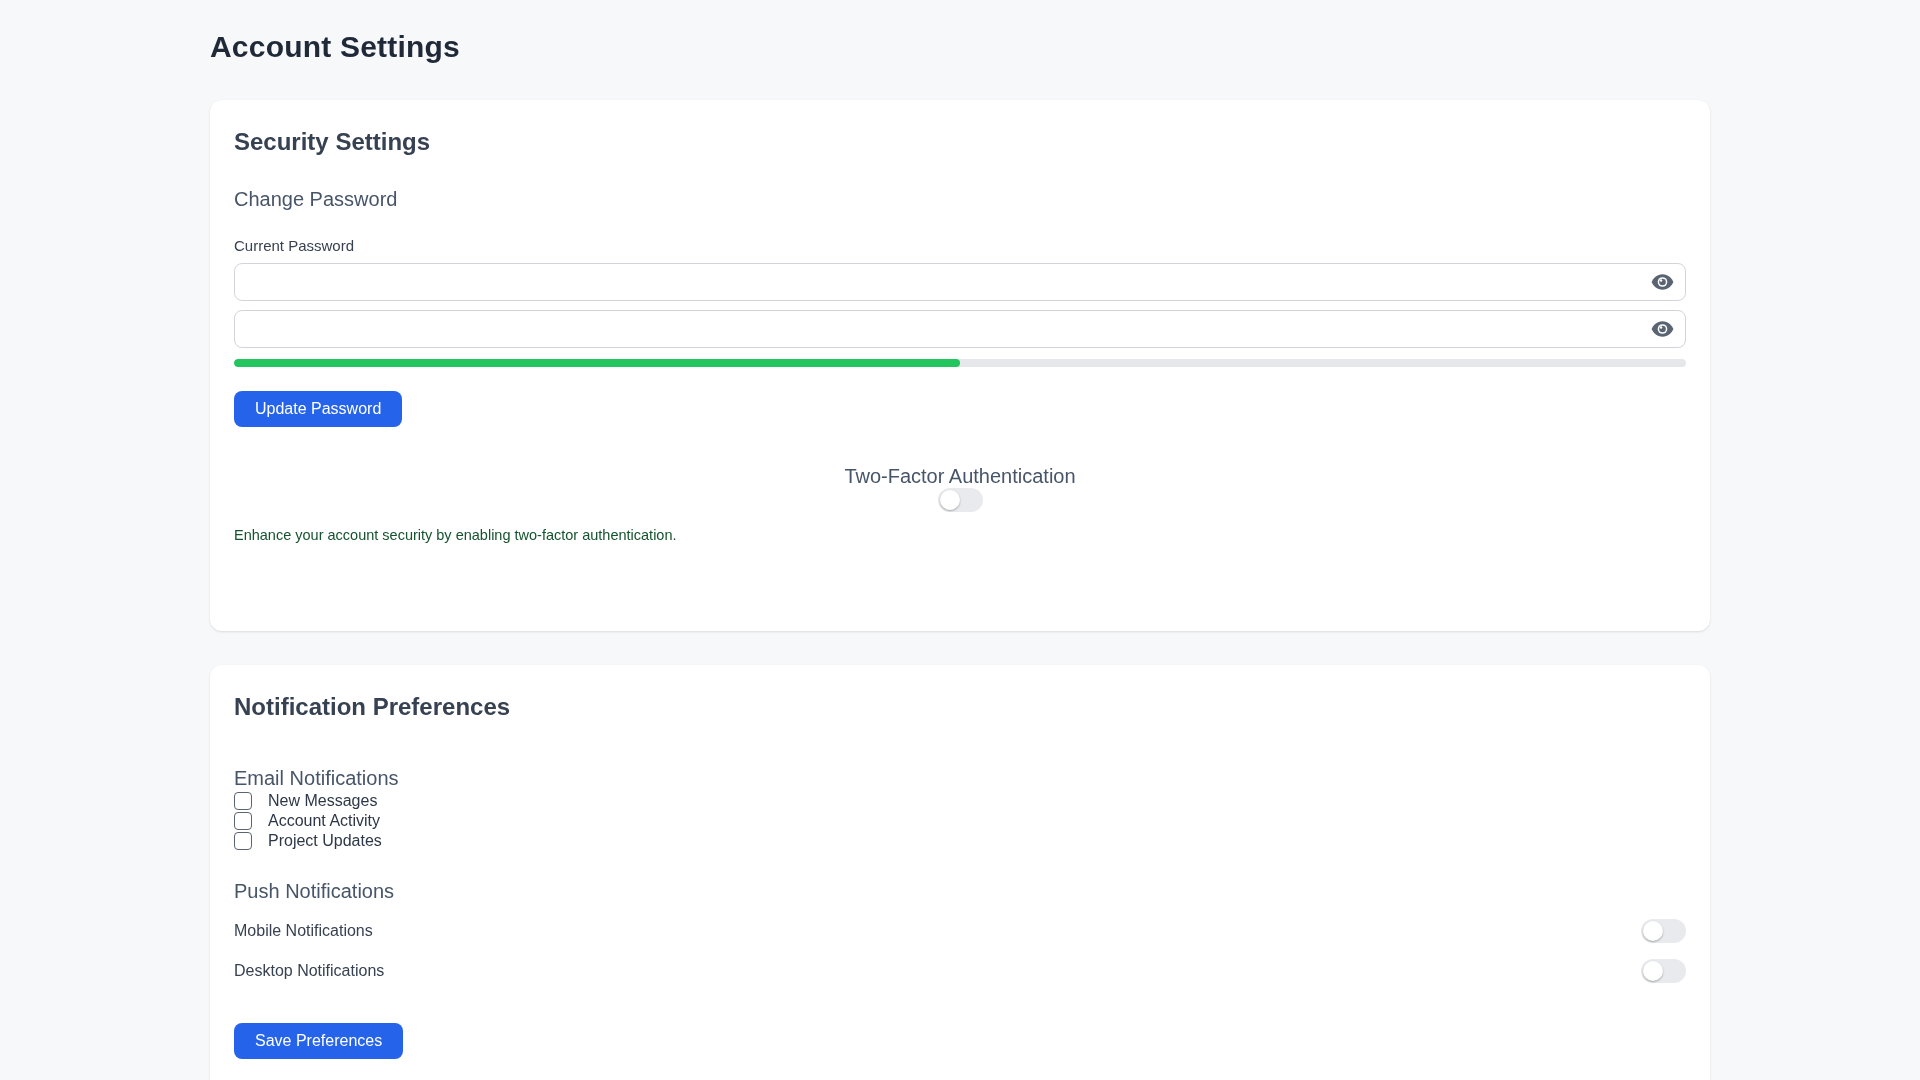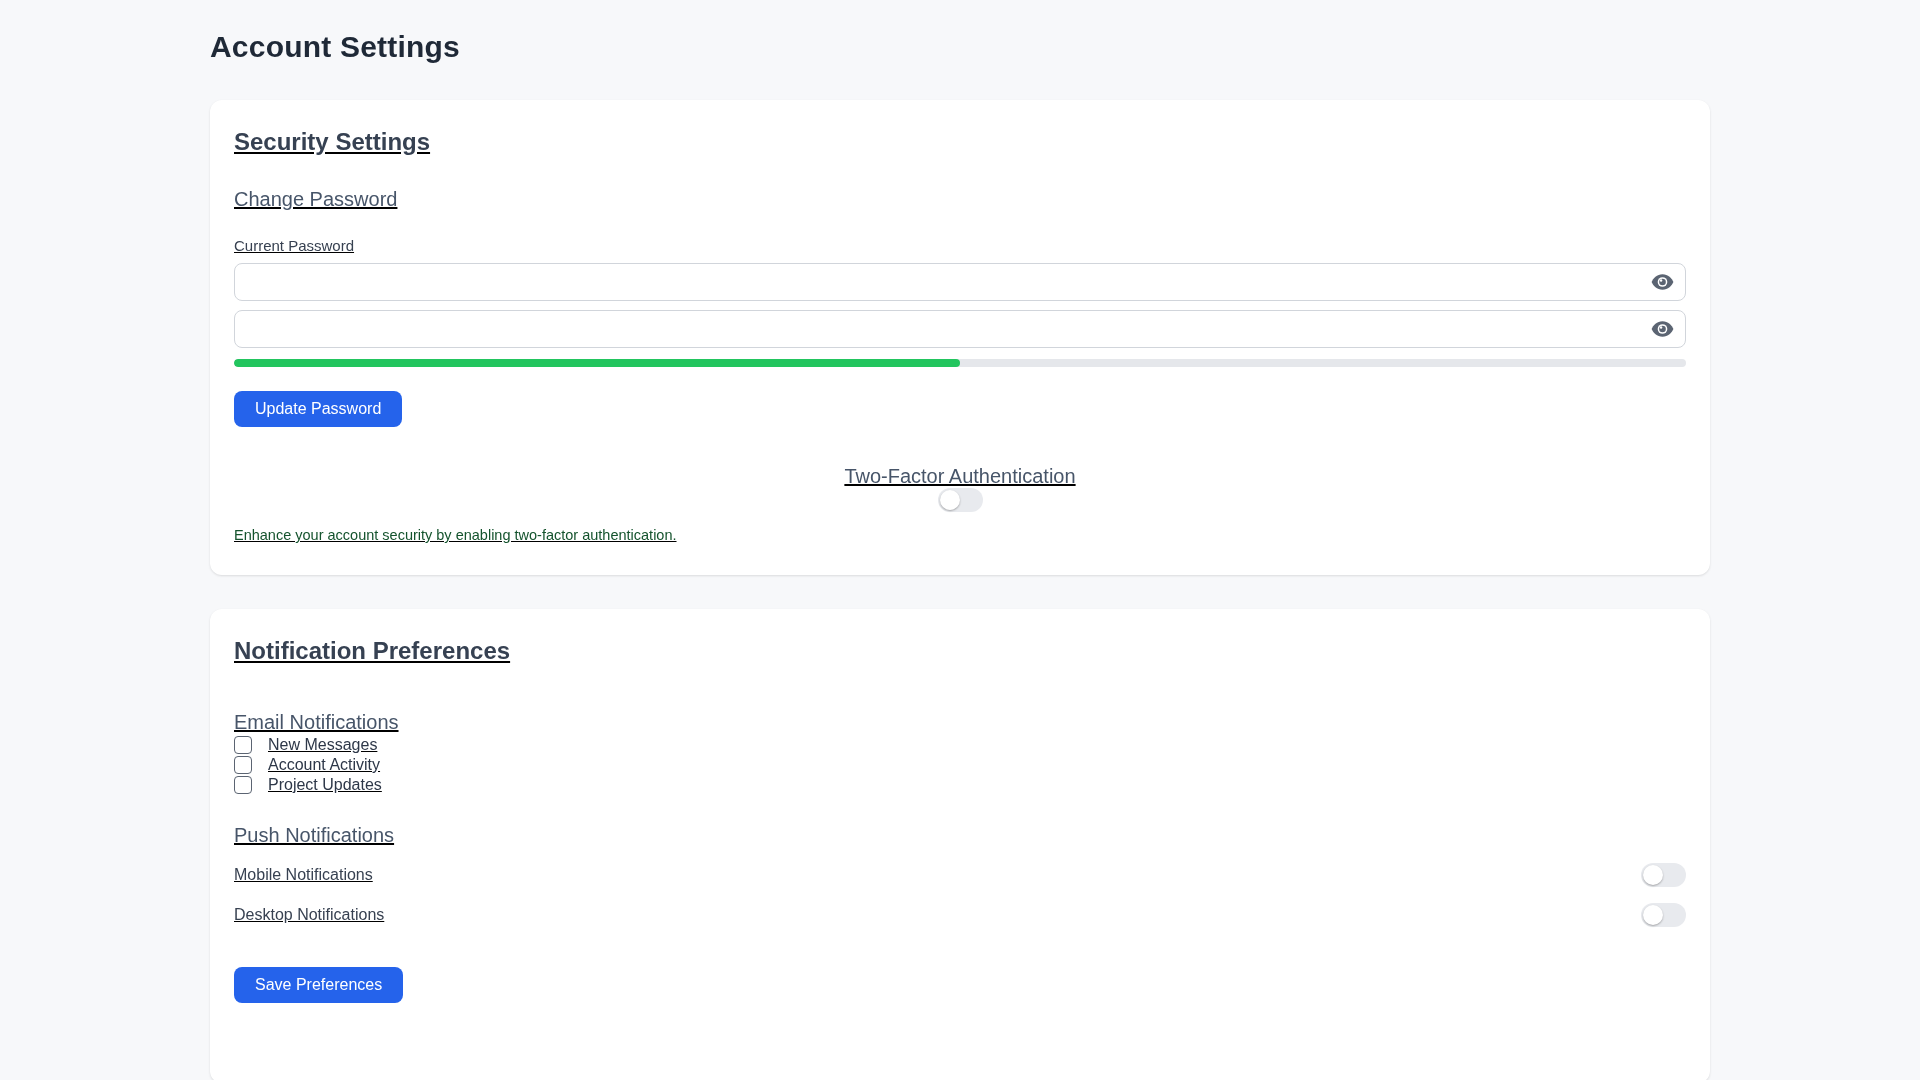--- a/index.html
+++ b/index.html
@@ -17,23 +17,22 @@
   .page-title {
     font-size: 30px;
     font-weight: 700;
     color: #1f2937;
     letter-spacing: 0.2px;
   }
   .card {
     background: #ffffff;
     border-radius: 12px;
     box-shadow: 0 1px 3px rgba(0,0,0,0.07), 0 1px 2px rgba(0,0,0,0.05);
-    padding: 28px 24px 32px 24px;
+    padding: 28px 24px 88px 24px;
     margin-top: 36px;
-    text-decoration: underline;
   }
   .card-title {
     font-size: 24px;
     font-weight: 700;
     color: #364152;
   }
   .subsection-title {
     font-size: 20px;
     font-weight: 400;
     color: #475569;

